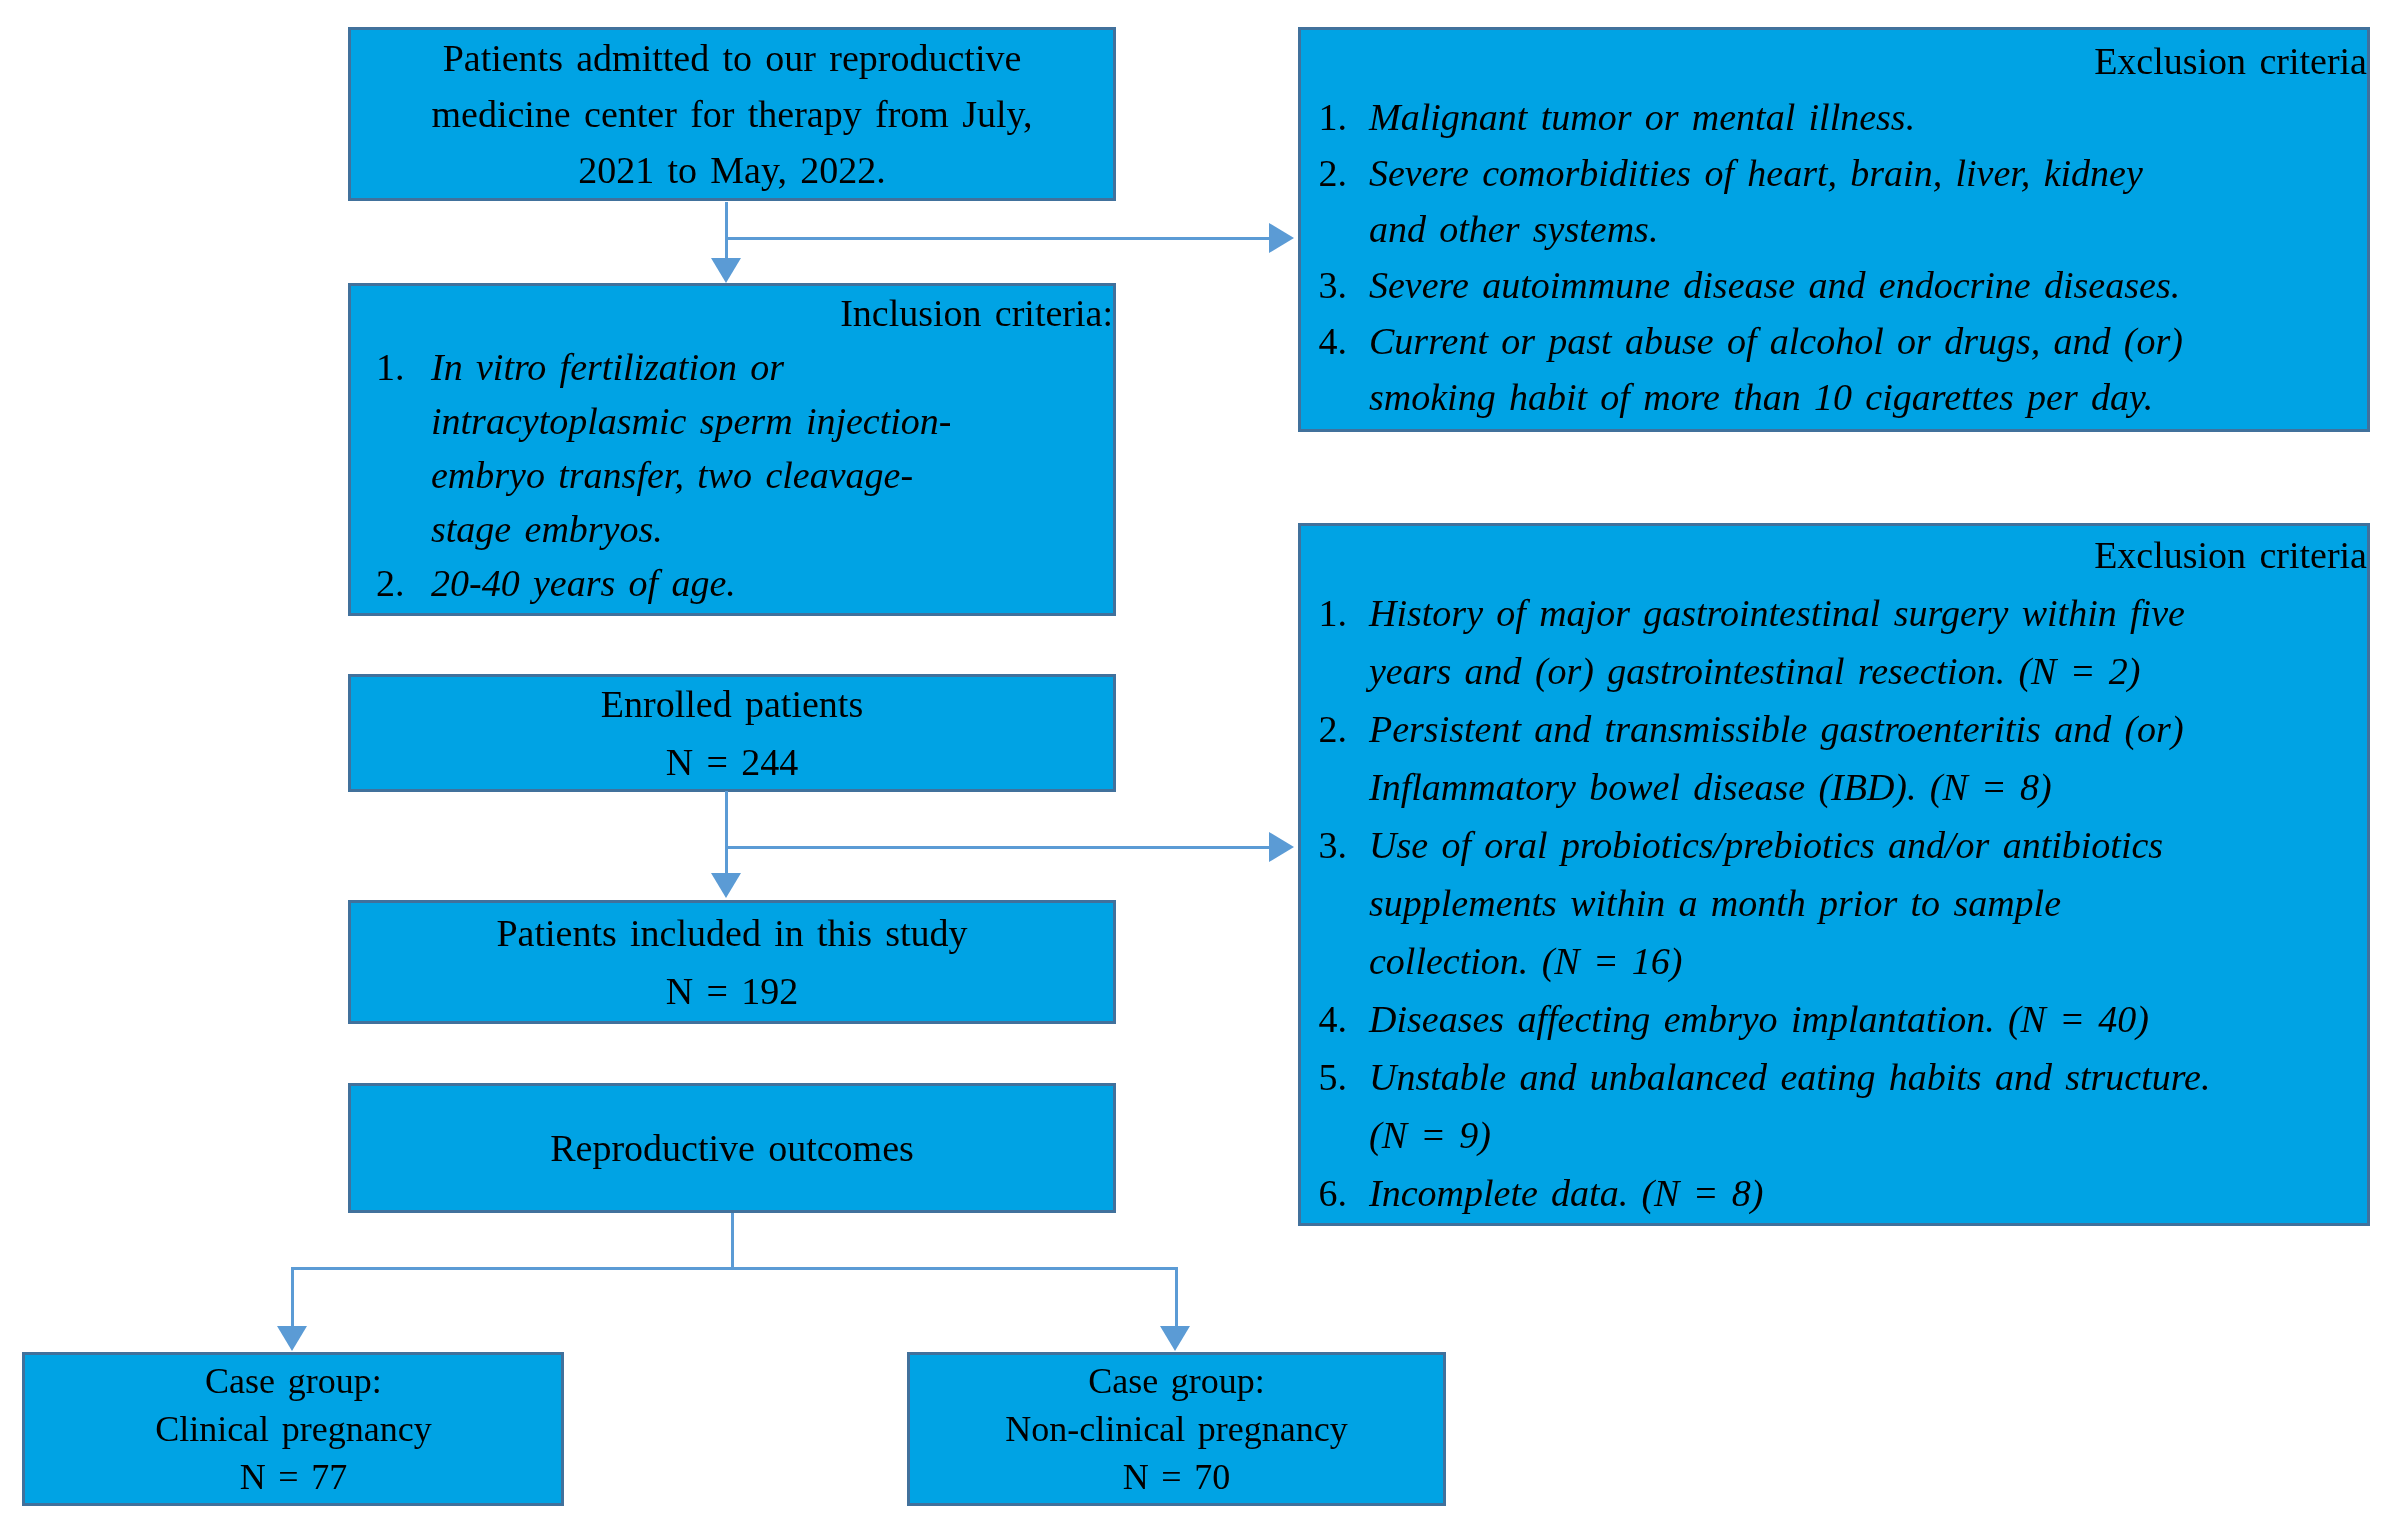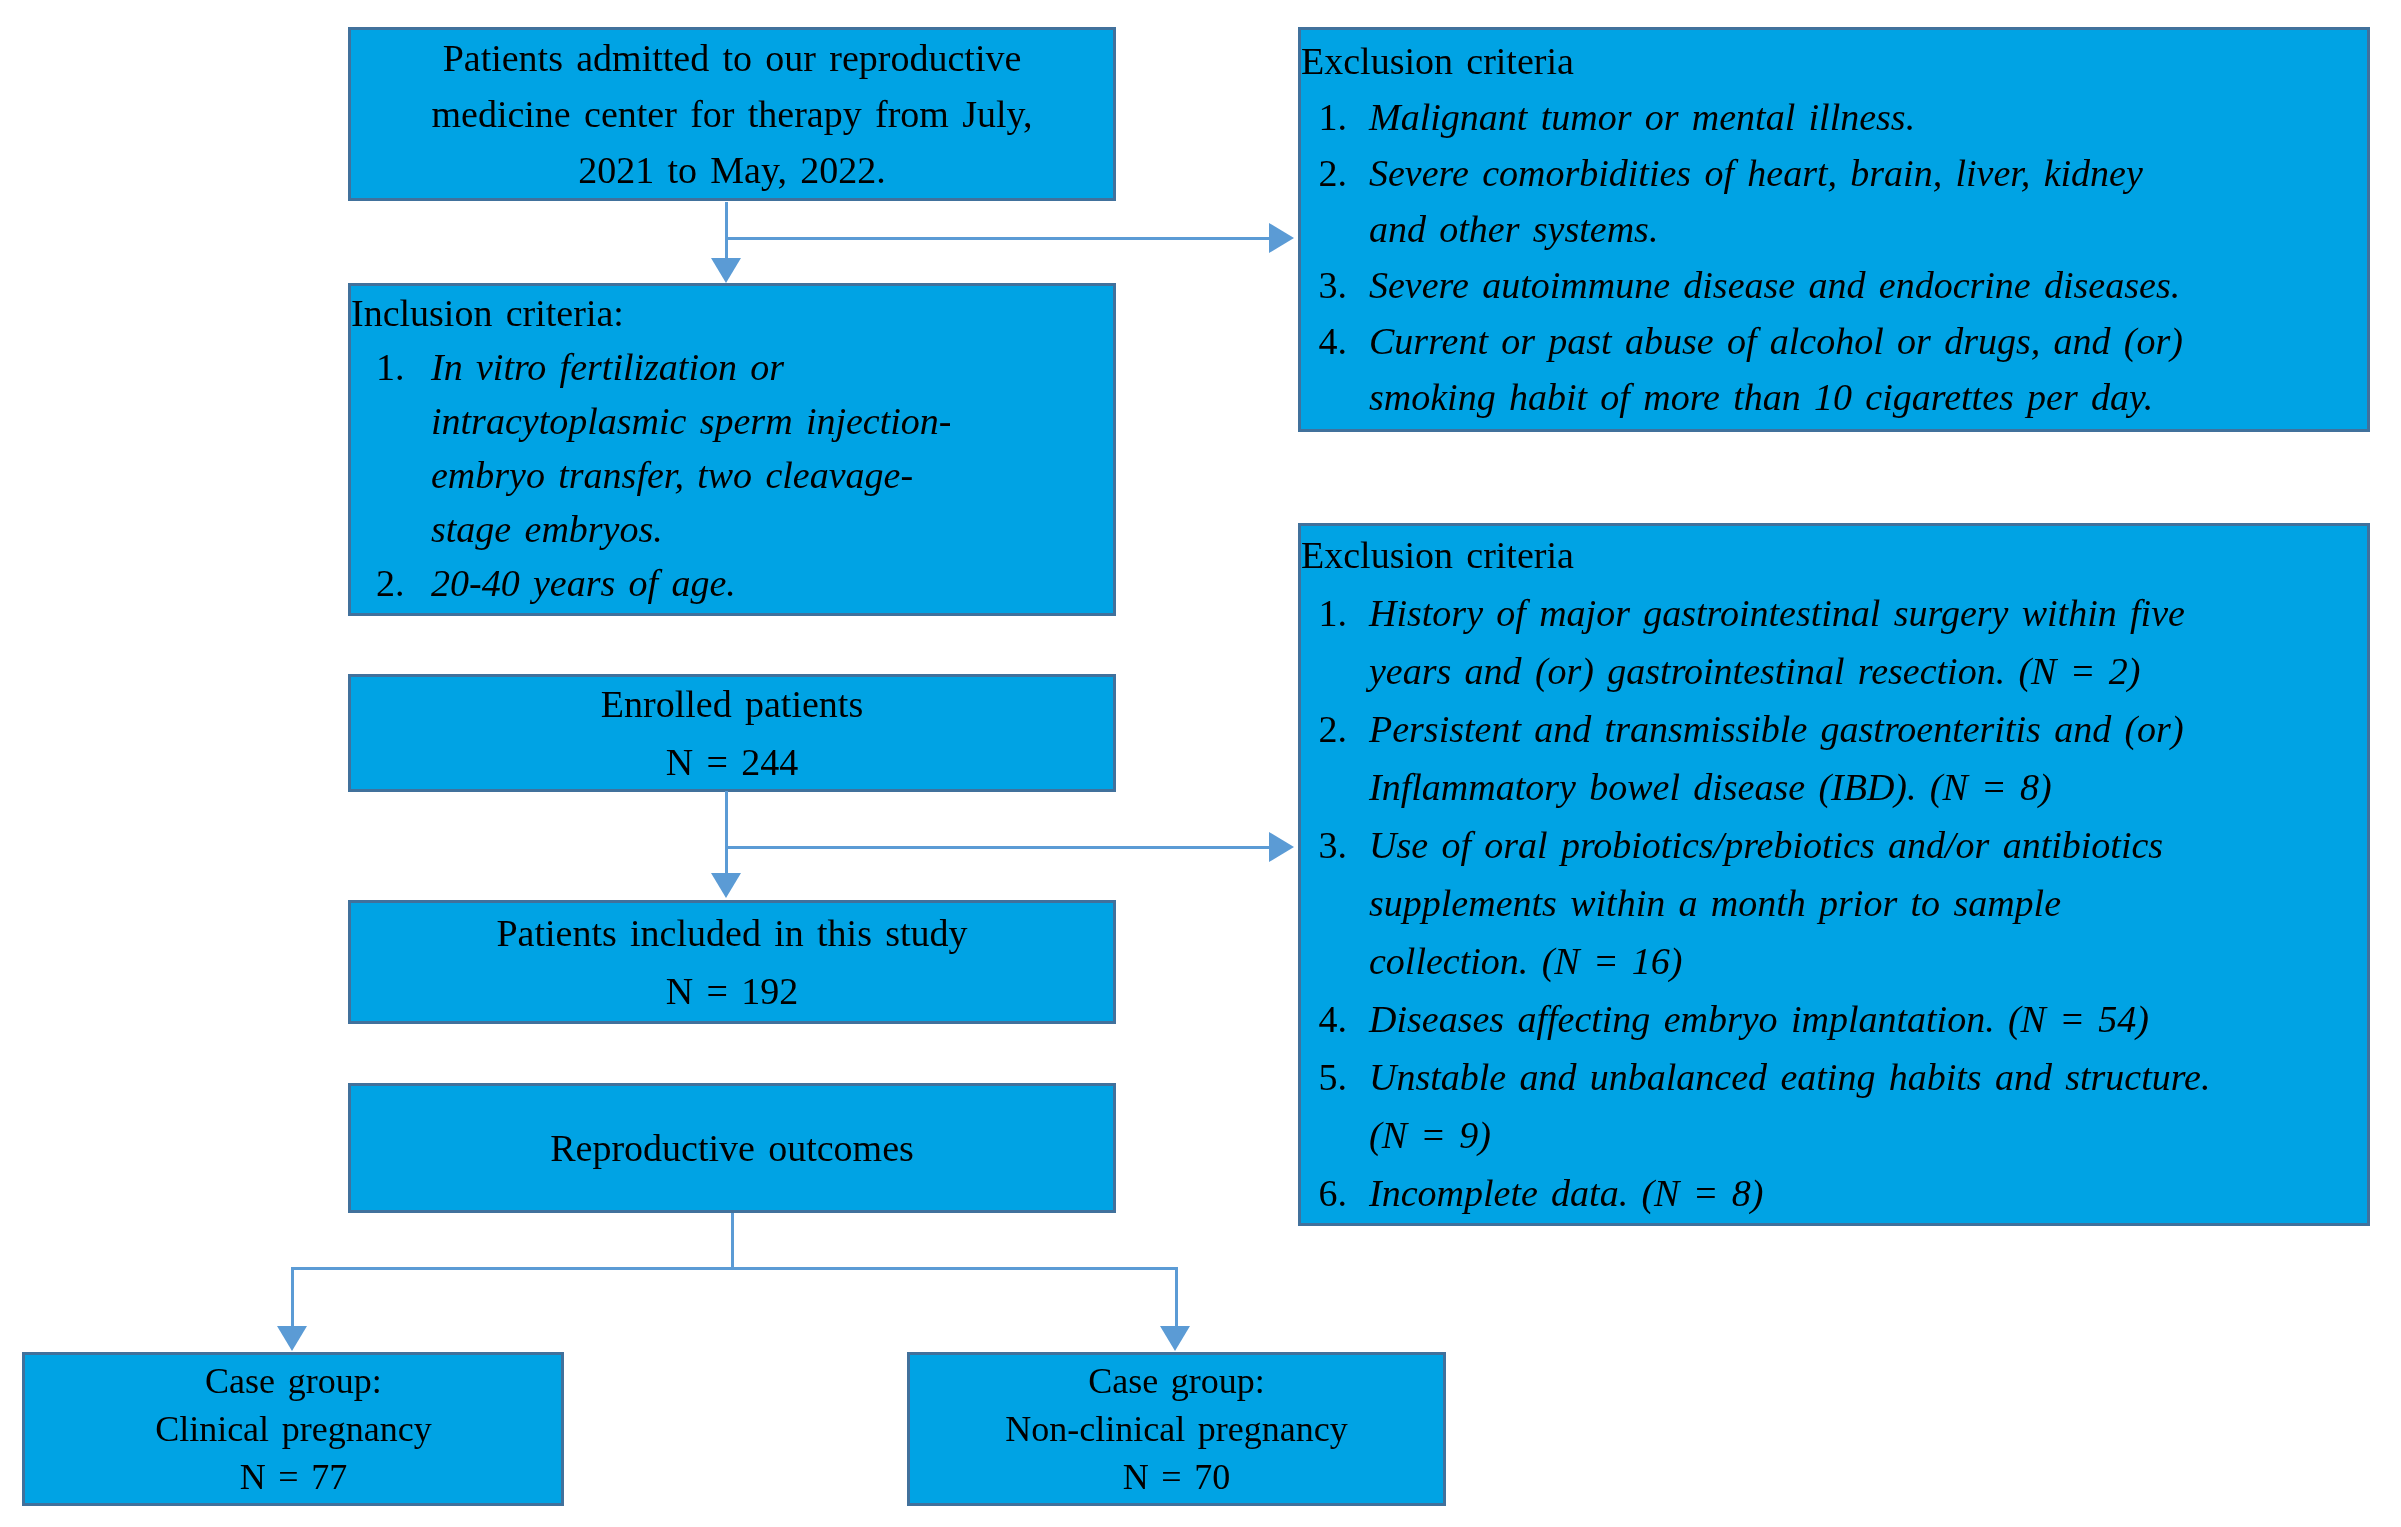--- a/index.html
+++ b/index.html
@@ -17,21 +17,21 @@
     box-sizing:border-box;
     font-size:38px;
     line-height:56px;
     word-spacing:0.10em;
   }
   .center{
     display:flex;align-items:center;justify-content:center;
     text-align:center;
   }
   .pre{white-space:pre-line;}
-  .title{text-align:left;}
+  .title{text-align:right;}
   .li{display:flex;align-items:flex-start;}
   .li .num{flex:0 0 68px;padding-left:17.4px;box-sizing:border-box;}
   .li .txt{flex:1;white-space:pre-line;font-style:italic;}
   .box-inclusion .li .num{flex:0 0 80px;padding-left:25px;}
   .box-exclusion1{line-height:56px;padding-top:3.3px;}
   .box-exclusion2{line-height:58px;}
   .box-inclusion{line-height:54px;}
   .smalltext{font-size:36px;line-height:48px;}
   .vline,.hline{position:absolute;background:#5B9BD5;}
   .vline{width:2.5px;}
@@ -132,21 +132,21 @@
 Inflammatory bowel disease (IBD). (N = 8)</span>
     </div>
     <div class="li">
       <span class="num">3.</span>
       <span class="txt">Use of oral probiotics/prebiotics and/or antibiotics
 supplements within a month prior to sample
 collection. (N = 16)</span>
     </div>
     <div class="li">
       <span class="num">4.</span>
-      <span class="txt">Diseases affecting embryo implantation. (N = 54)</span>
+      <span class="txt">Diseases affecting embryo implantation. (N = 40)</span>
     </div>
     <div class="li">
       <span class="num">5.</span>
       <span class="txt">Unstable and unbalanced eating habits and structure.
 (N = 9)</span>
     </div>
     <div class="li">
       <span class="num">6.</span>
       <span class="txt">Incomplete data. (N = 8)</span>
     </div>

